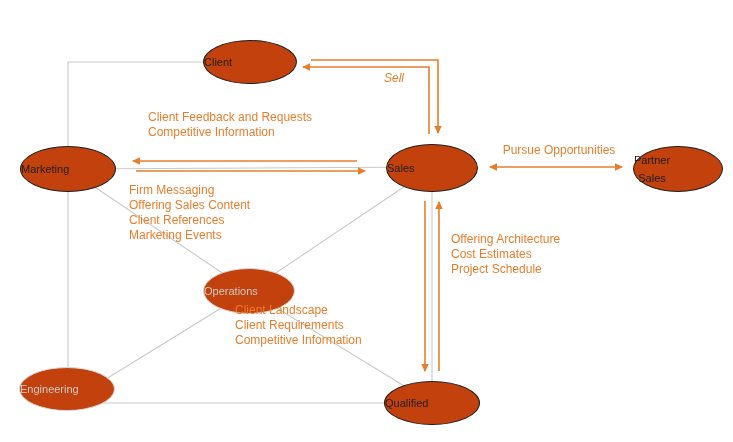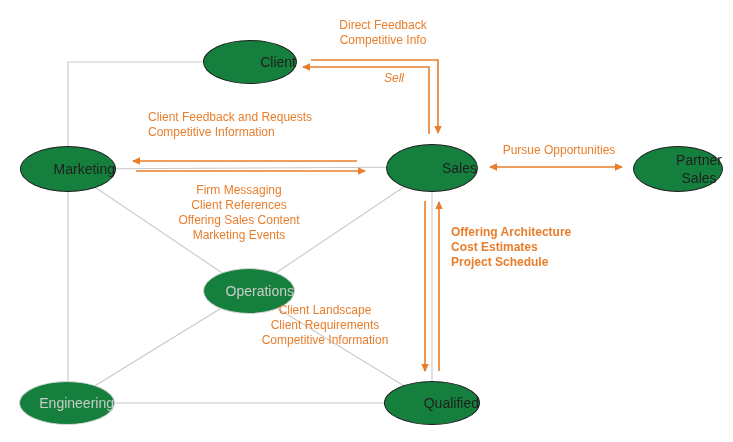--- a/index.html
+++ b/index.html
@@ -13,41 +13,41 @@
     position:relative;
     width:733px;height:442px;
     background:#fff;
     font-family:"Liberation Sans", sans-serif;
     overflow:hidden;
   }
   .canvas svg{position:absolute;inset:0;}
   .node{
     position:absolute;
     border-radius:50%;
-    background:#15803d;
-    display:flex;align-items:center;justify-content:flex-end;
+    background:#c2410c;
+    display:flex;align-items:center;justify-content:flex-start;
     text-align:center;
-    font-size:14px;
+    font-size:11px;
     color:var(--ink);
     border:1.4px solid var(--ink);
     box-sizing:border-box;
     line-height:18px;
   }
   .node span{white-space:pre-line;}
   .node.muted{border-color:#D7D7D7;color:var(--muted);}
   .flow-label{
     position:absolute;
     color:var(--accent);
     font-size:12px;
     line-height:15px;
     white-space:nowrap;
   }
   .ta-c{text-align:center;}
   .ta-l{text-align:left;}
-  .ta-r{text-align:center;}
+  .ta-r{text-align:left;}
 </style>
 </head>
 <body>
 
 <div class="canvas">
 
   <svg width="733" height="442" viewBox="0 0 733 442">
     <defs>
       <marker id="ah" viewBox="0 0 8 8" markerWidth="8.5" markerHeight="8.5" refX="7" refY="4" orient="auto-start-reverse" markerUnits="userSpaceOnUse">
         <path d="M0 0.3 L8 4 L0 7.7 Z" style="fill:var(--accent,#E87E2C)"></path>
@@ -82,53 +82,49 @@
   <div class="node" style="left:386px;top:144px;width:92px;height:48px;">
     <span>Sales</span>
   </div>
   <div class="node" style="left:633px;top:146px;width:90px;height:46px;">
     <span>Partner
 Sales</span>
   </div>
   <div class="node muted" style="left:203px;top:268px;width:92px;height:46px;">
     <span>Operations</span>
   </div>
-  <div class="node muted" style="left:19px;top:381px;width:96px;height:44px;">
+  <div class="node muted" style="left:19px;top:367px;width:96px;height:44px;">
     <span>Engineering</span>
   </div>
   <div class="node" style="left:384px;top:381px;width:96px;height:44px;">
     <span>Qualified</span>
   </div>
 
-  <div class="flow-label ta-c" style="left:308px;top:18px;width:150px;">
-    <div>Direct Feedback</div>
-    <div>Competitive Info</div>
-  </div>
 
   <div class="flow-label ta-c" style="left:344px;top:71px;width:100px;font-style:italic;">
     <div>Sell</div>
   </div>
 
   <div class="flow-label ta-l" style="left:148px;top:110px;width:220px;">
     <div>Client Feedback and Requests</div>
     <div>Competitive Information</div>
   </div>
 
   <div class="flow-label ta-r" style="left:129px;top:183px;width:220px;">
     <div>Firm Messaging</div>
+    <div>Offering Sales Content</div>
     <div>Client References</div>
-    <div>Offering Sales Content</div>
     <div>Marketing Events</div>
   </div>
 
   <div class="flow-label ta-c" style="left:484px;top:143px;width:150px;">
     <div>Pursue Opportunities</div>
   </div>
 
-  <div class="flow-label ta-l" style="left:451px;top:225px;width:160px;font-weight:bold;">
+  <div class="flow-label ta-l" style="left:451px;top:232px;width:160px;">
     <div>Offering Architecture</div>
     <div>Cost Estimates</div>
     <div>Project Schedule</div>
   </div>
 
   <div class="flow-label ta-r" style="left:235px;top:303px;width:180px;">
     <div>Client Landscape</div>
     <div>Client Requirements</div>
     <div>Competitive Information</div>
   </div>

